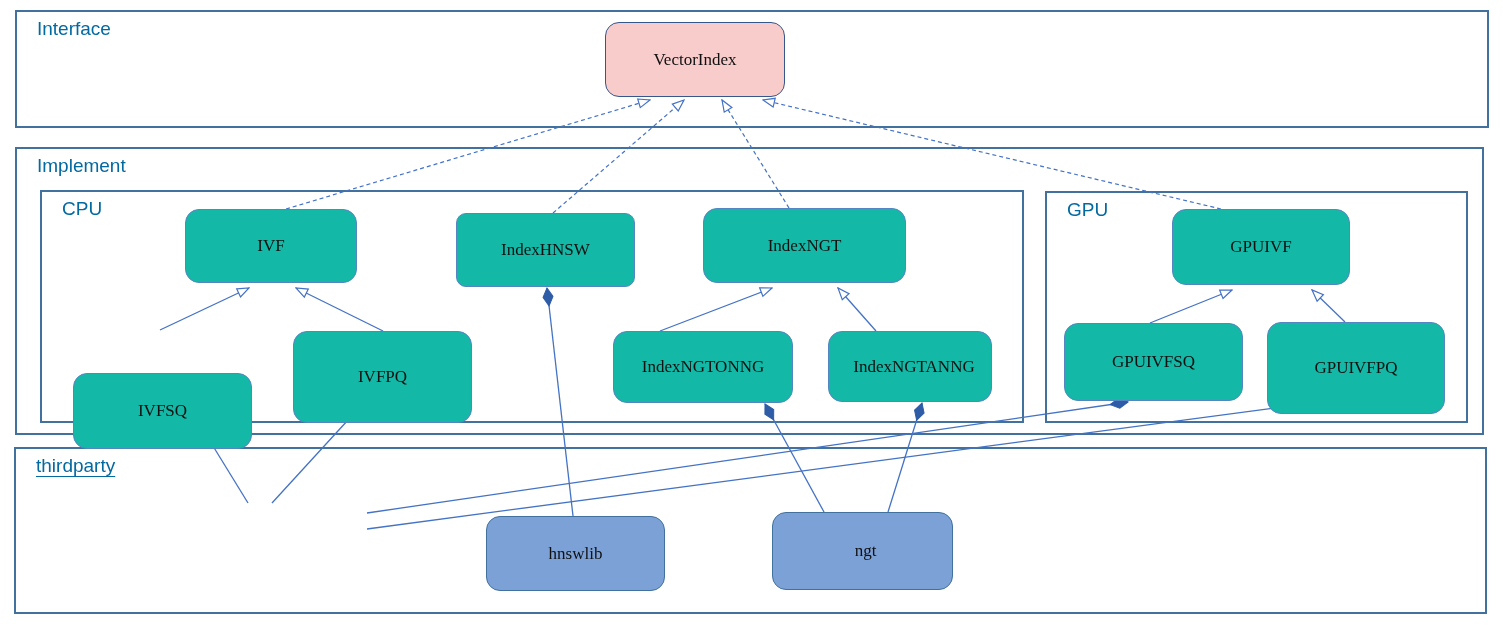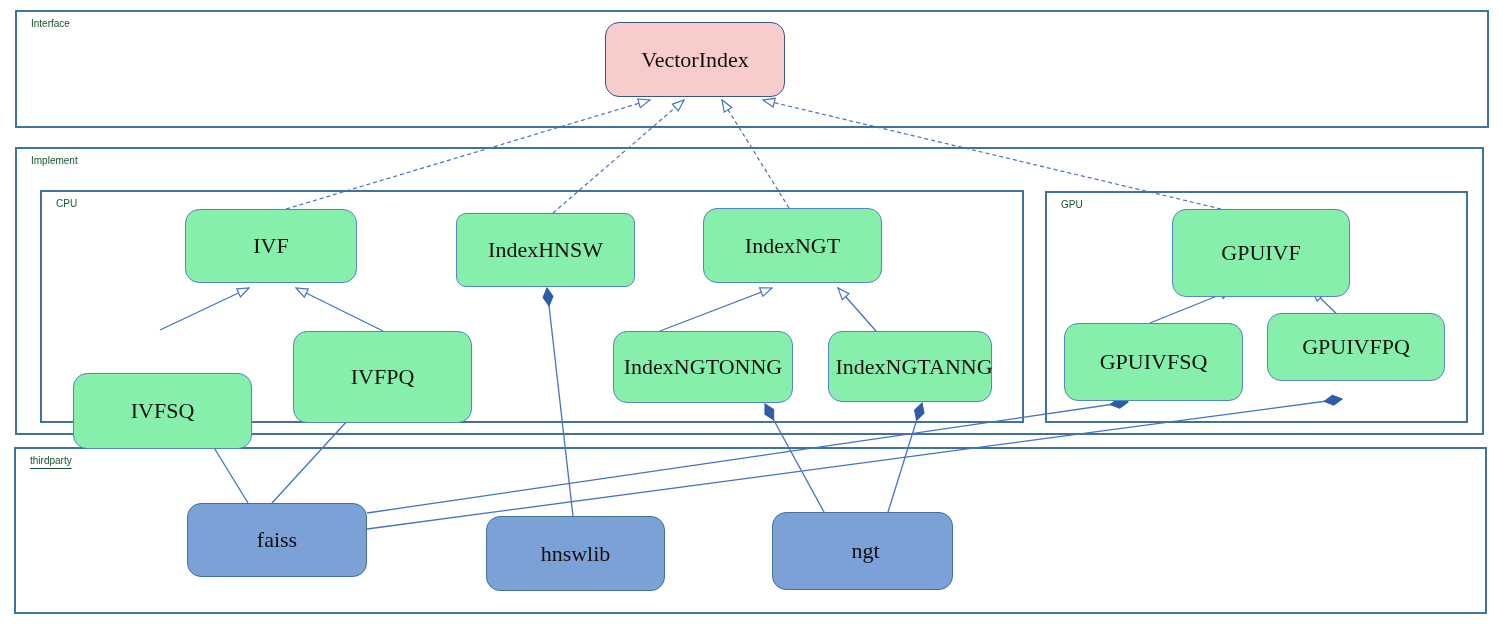--- a/index.html
+++ b/index.html
@@ -12,23 +12,23 @@
   }
   .section {
     position:absolute;
     border:2px solid #41719C;
     box-sizing:border-box;
     background:transparent;
     z-index:1;
   }
   .section-label {
     position:absolute;
-    top:6px; left:14px;
-    font-size:10px;
-    color:#14532d;
+    top:6px; left:20px;
+    font-size:19px;
+    color:#0369a1;
     white-space:nowrap;
   }
   .squiggle {
     text-decoration-line:underline;
     text-decoration-style:wavy;
     text-decoration-color:#CC1414;
     text-decoration-thickness:1px;
     text-underline-offset:4px;
     text-decoration:underline;
   }
@@ -40,26 +40,26 @@
   #wires line.realization { stroke-dasharray:4 3; stroke-width:1.2; }
   .node {
     position:absolute;
     box-sizing:border-box;
     border-radius:14px;
     display:flex;
     align-items:center;
     justify-content:center;
     text-align:center;
     font-family:"Liberation Serif", serif;
-    font-size:22px;
+    font-size:17px;
     color:#101010;
     z-index:3;
   }
   .t-interface { background:#F8CCCB; border:1.5px solid #35578B; }
-  .t-class     { background:#86efac; border:1.5px solid #5585C2; }
+  .t-class     { background:#14b8a6; border:1.5px solid #5585C2; }
   .t-library   { background:#7CA1D6; border:1.5px solid #41719C; }
 </style>
 </head>
 <body>
 
 <div id="canvas" style="width: 1503px; height: 628px;">
     <div class="section" style="left: 15px; top: 10px; width: 1474px; height: 118px;">
       <span class="section-label">Interface</span>
     </div>
     <div class="section" style="left: 15px; top: 147px; width: 1469px; height: 288px;">
@@ -103,46 +103,43 @@
     </svg>
     <div class="node t-interface" style="left: 605px; top: 22px; width: 180px; height: 75px;">
       <span>VectorIndex</span>
     </div>
     <div class="node t-class" style="left: 185px; top: 209px; width: 172px; height: 74px;">
       <span>IVF</span>
     </div>
     <div class="node t-class" style="left: 456px; top: 213px; width: 179px; height: 74px; border-radius: 10px;">
       <span>IndexHNSW</span>
     </div>
-    <div class="node t-class" style="left: 703px; top: 208px; width: 179px; height: 75px;">
+    <div class="node t-class" style="left: 703px; top: 208px; width: 203px; height: 75px;">
       <span>IndexNGT</span>
     </div>
-    <div class="node t-class" style="left: 1172px; top: 209px; width: 178px; height: 88px;">
+    <div class="node t-class" style="left: 1172px; top: 209px; width: 178px; height: 76px;">
       <span>GPUIVF</span>
     </div>
     <div class="node t-class" style="left: 73px; top: 330px; width: 179px; height: 76px; margin-top: 43px;">
       <span>IVFSQ</span>
     </div>
     <div class="node t-class" style="left: 293px; top: 331px; width: 179px; height: 92px;">
       <span>IVFPQ</span>
     </div>
     <div class="node t-class" style="left: 613px; top: 331px; width: 180px; height: 72px;">
       <span>IndexNGTONNG</span>
     </div>
     <div class="node t-class" style="left: 828px; top: 331px; width: 164px; height: 71px; padding-left: 8px;">
       <span>IndexNGTANNG</span>
     </div>
     <div class="node t-class" style="left: 1064px; top: 323px; width: 179px; height: 78px;">
       <span>GPUIVFSQ</span>
     </div>
-    <div class="node t-class" style="left: 1267px; top: 313px; width: 178px; height: 68px; justify-content: center;">
+    <div class="node t-class" style="left: 1267px; top: 322px; width: 178px; height: 92px; justify-content: center;">
       <span>GPUIVFPQ</span>
-    </div>
-    <div class="node t-library" style="left: 187px; top: 503px; width: 180px; height: 74px;">
-      <span>faiss</span>
     </div>
     <div class="node t-library" style="left: 486px; top: 516px; width: 179px; height: 75px;">
       <span>hnswlib</span>
     </div>
     <div class="node t-library" style="left: 772px; top: 512px; width: 181px; height: 78px; padding-left: 6px;">
       <span>ngt</span>
     </div>
   </div>
 
 </body></html>

